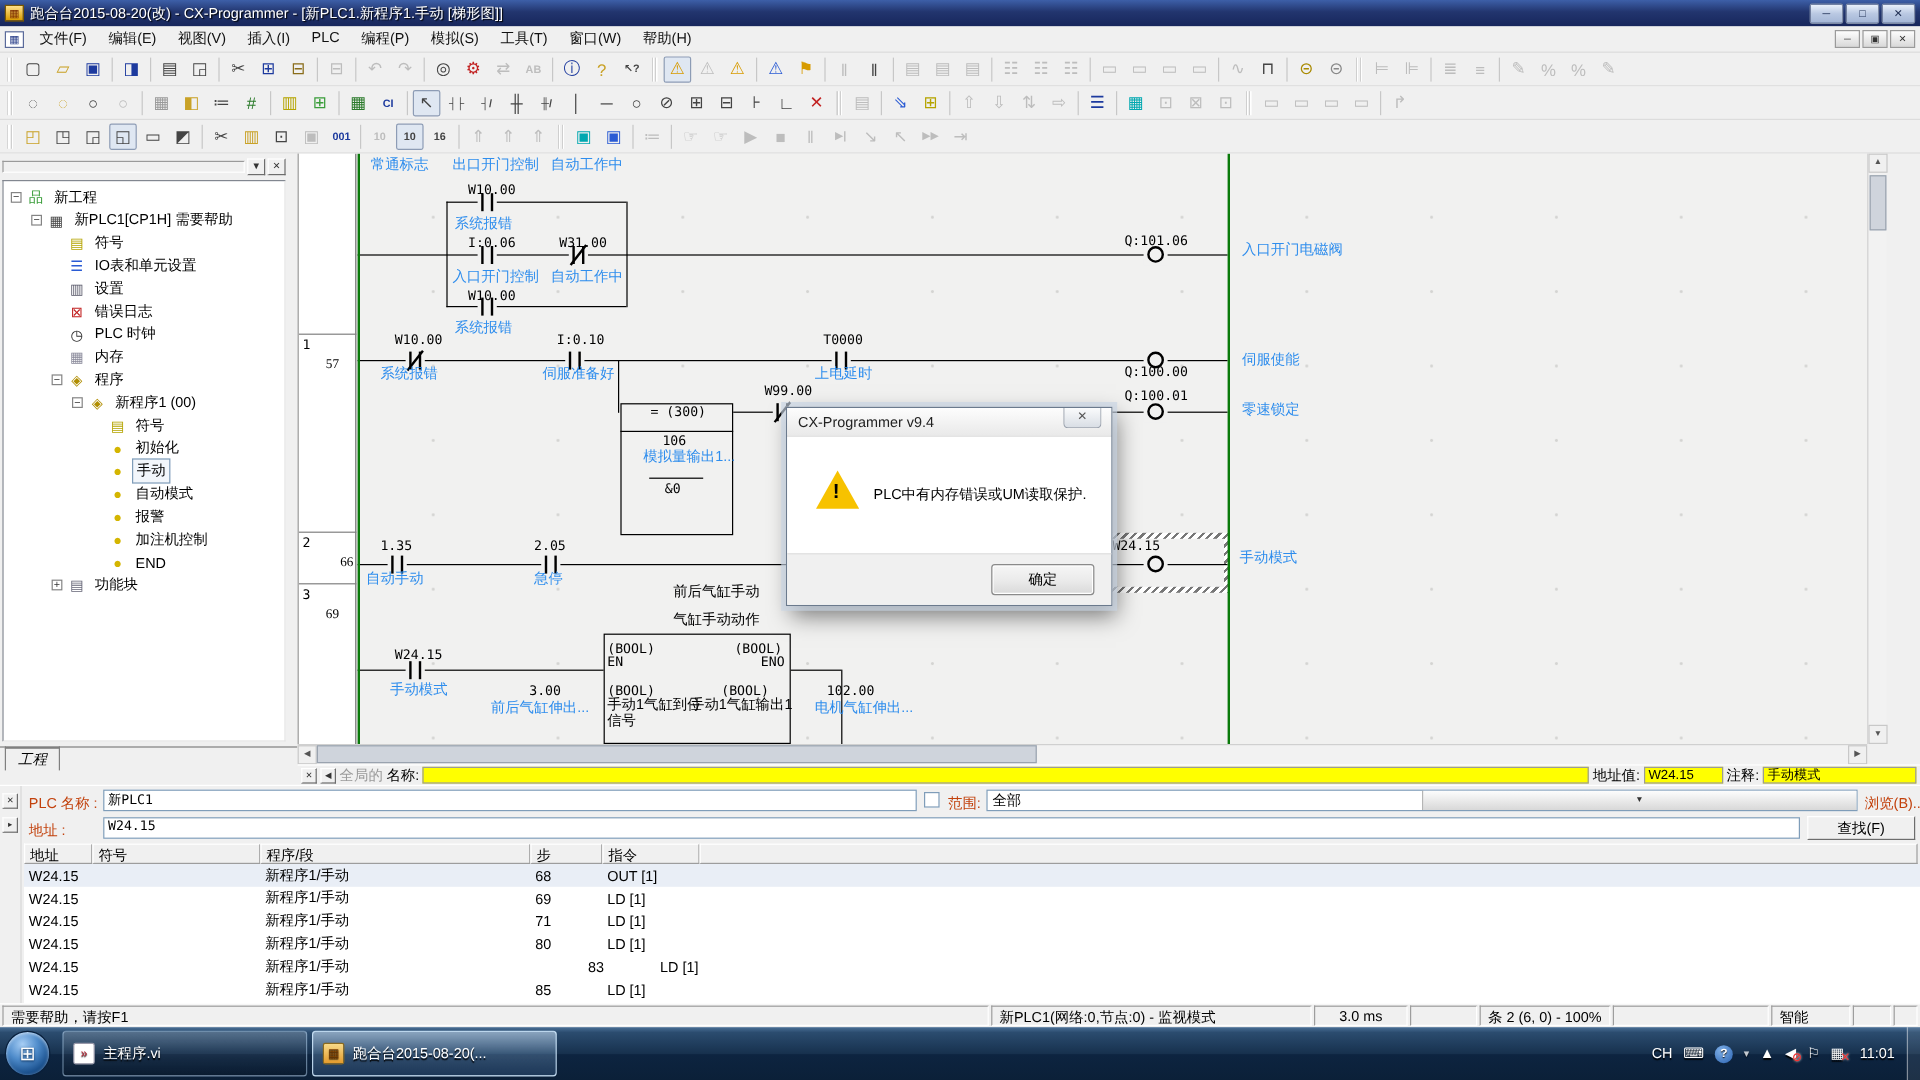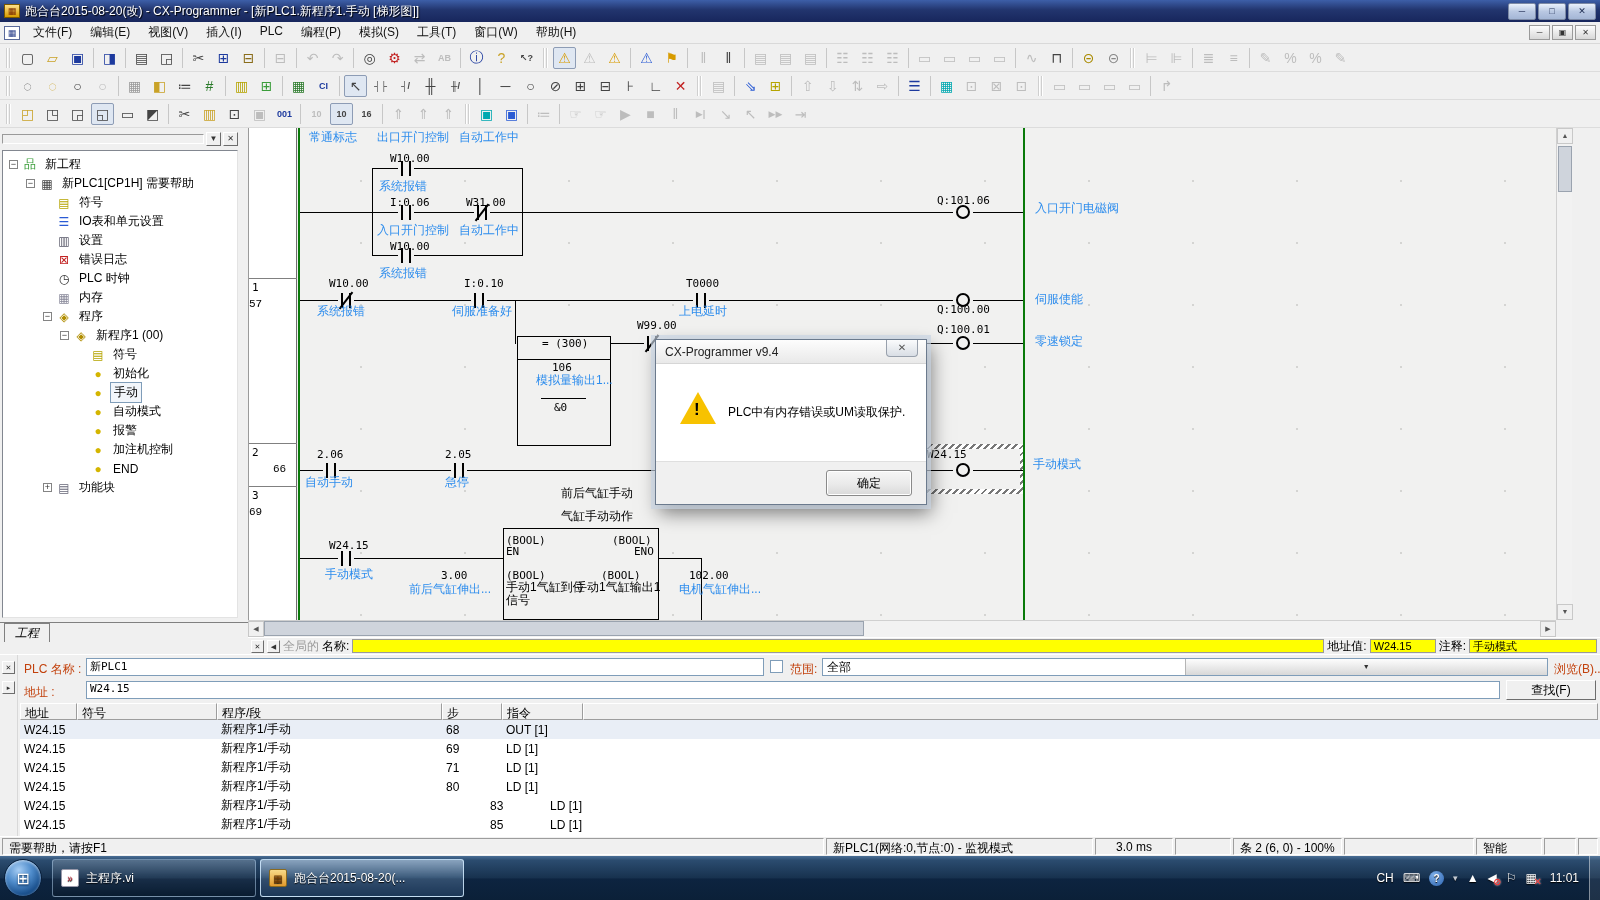--- a/index.html
+++ b/index.html
@@ -44,21 +44,21 @@
   .tlab{padding:1px 3px;color:#000}
   .tlab.sel{border:1px solid #7f9db9;background:#f2f6fb}
   .ptab{position:absolute;left:4px;top:494px;width:46px;height:20px;background:#f0f0f0;border:1px solid #808080;border-top:2px solid #808080;border-bottom:none;text-align:center;line-height:18px;font-style:italic}
   .ptabline{position:absolute;left:0;top:494px;width:248px;height:1px;background:#808080;z-index:0}
 
   
   .ladder{position:absolute;left:248px;top:128px;width:1308px;height:492px;background-color:#f1f1f0;background-image:radial-gradient(circle,#d4d4d2 1px,transparent 1.4px);background-size:104px 62px;background-position:60px 22px;overflow:hidden;border-left:1px solid #9a9a9a}
   .lmargin{position:absolute;left:0;top:0;width:48px;height:492px;background:#fff;border-right:1px solid #6e6e6e;z-index:4}
   .lmsep{position:absolute;left:0;width:48px;height:1px;background:#808080;z-index:5}
   .rnum{position:absolute;left:3px;font-size:11px;color:#000;z-index:5;font-family:"DejaVu Sans Mono",monospace}
-  .rstep{position:absolute;left:0;width:56px;font-size:11px;color:#000;z-index:5;font-family:Liberation Mono, monospace}
+  .rstep{position:absolute;left:0;width:56px;text-align:center;font-size:11px;color:#000;z-index:5;font-family:Liberation Serif, serif}
   .lt{position:absolute;font-size:12px;line-height:13px;white-space:nowrap;z-index:6}
   .lt.b{color:#2e8ded}.lt.k{color:#000}
   .lt.m{font-family:"DejaVu Sans Mono",monospace;font-size:11px}
   .lh{position:absolute;height:1px;background:#000;z-index:2}
   .lv{position:absolute;width:1px;background:#000;z-index:2}
   .lvg{position:absolute;width:2px;background:#0a7a0a;z-index:3}
   .ct{position:absolute;width:16px;height:17px;background:#f1f1f0;z-index:4}
   .ct b{position:absolute;top:1px;width:2px;height:15px;background:#000}
   .ct b.l{left:3px}.ct b.r{right:3px}
   .ct i{position:absolute;left:7px;top:-2px;width:2px;height:21px;background:#000;transform:rotate(38deg)}
@@ -553,21 +553,21 @@
       <div class="lt b" style="left: 203px; top: 177px;">伺服准备好</div>
       <div class="lt b" style="left: 430px; top: 177px;">上电延时</div>
       <div class="lt b" style="left: 786px; top: 165px;">伺服使能</div>
       <div class="lt k m" style="left: 388px; top: 191px;">W99.00</div>
       <div class="lt k m" style="left: 688px; top: 195px;">Q:100.01</div>
       <div class="lt b" style="left: 786px; top: 207px;">零速锁定</div>
       <div class="lt k m" style="left: 293px; top: 209px;">= (300)</div>
       <div class="lt k m" style="left: 303px; top: 233px;">106</div>
       <div class="lt b" style="left: 267px; top: 246px; margin-left: 20px;">模拟量输出1...</div>
       <div class="lt k m" style="left: 305px; top: 273px;">&amp;0</div>
-      <div class="lt k m" style="left: 68px; top: 320px;">2.06</div>
+      <div class="lt k m" style="left: 68px; top: 320px;">1.35</div>
       <div class="lt k m" style="left: 196px; top: 320px;">2.05</div>
       <div class="lt b" style="left: 56px; top: 348px;">自动手动</div>
       <div class="lt b" style="left: 196px; top: 348px;">急停</div>
       <div class="lt k m" style="left: 678px; top: 320px;">W24.15</div>
       <div class="lt b" style="left: 784px; top: 330px;">手动模式</div>
       <div class="lt k" style="left: 312px; top: 359px;">前后气缸手动</div>
       <div class="lt k" style="left: 312px; top: 382px;">气缸手动动作</div>
       <div class="lt k m" style="left: 80px; top: 411px;">W24.15</div>
       <div class="lt b" style="left: 76px; top: 440px;">手动模式</div>
       <div class="lt k m" style="left: 257px; top: 406px;">(BOOL)</div>
@@ -667,21 +667,21 @@
           <span class="rcell" style="width: 57px;">W24.15</span>
           <span class="rcell" style="width: 140px;"></span>
           <span class="rcell" style="width: 225px;">新程序1/手动</span>
           <span class="rcell" style="width: 60px; margin-left: 44px;">83</span>
           <span class="rcell" style="width: 81px;">LD [1]</span>
         </div>
         <div class="rrow">
           <span class="rcell" style="width: 57px;">W24.15</span>
           <span class="rcell" style="width: 140px;"></span>
           <span class="rcell" style="width: 225px;">新程序1/手动</span>
-          <span class="rcell" style="width: 60px; margin-left: 44px;">85</span>
+          <span class="rcell" style="width: 60px;">85</span>
           <span class="rcell" style="width: 81px;">LD [1]</span>
         </div>
       </div>
   </div>
 
   <div class="statusbar">
       <span class="scell grow">需要帮助，请按F1</span>
       <span class="scell" style="width: 267px;">新PLC1(网络:0,节点:0) - 监视模式</span>
       <span class="scell c" style="width: 78px;">3.0 ms</span>
       <span class="scell" style="width: 56px;"></span>

